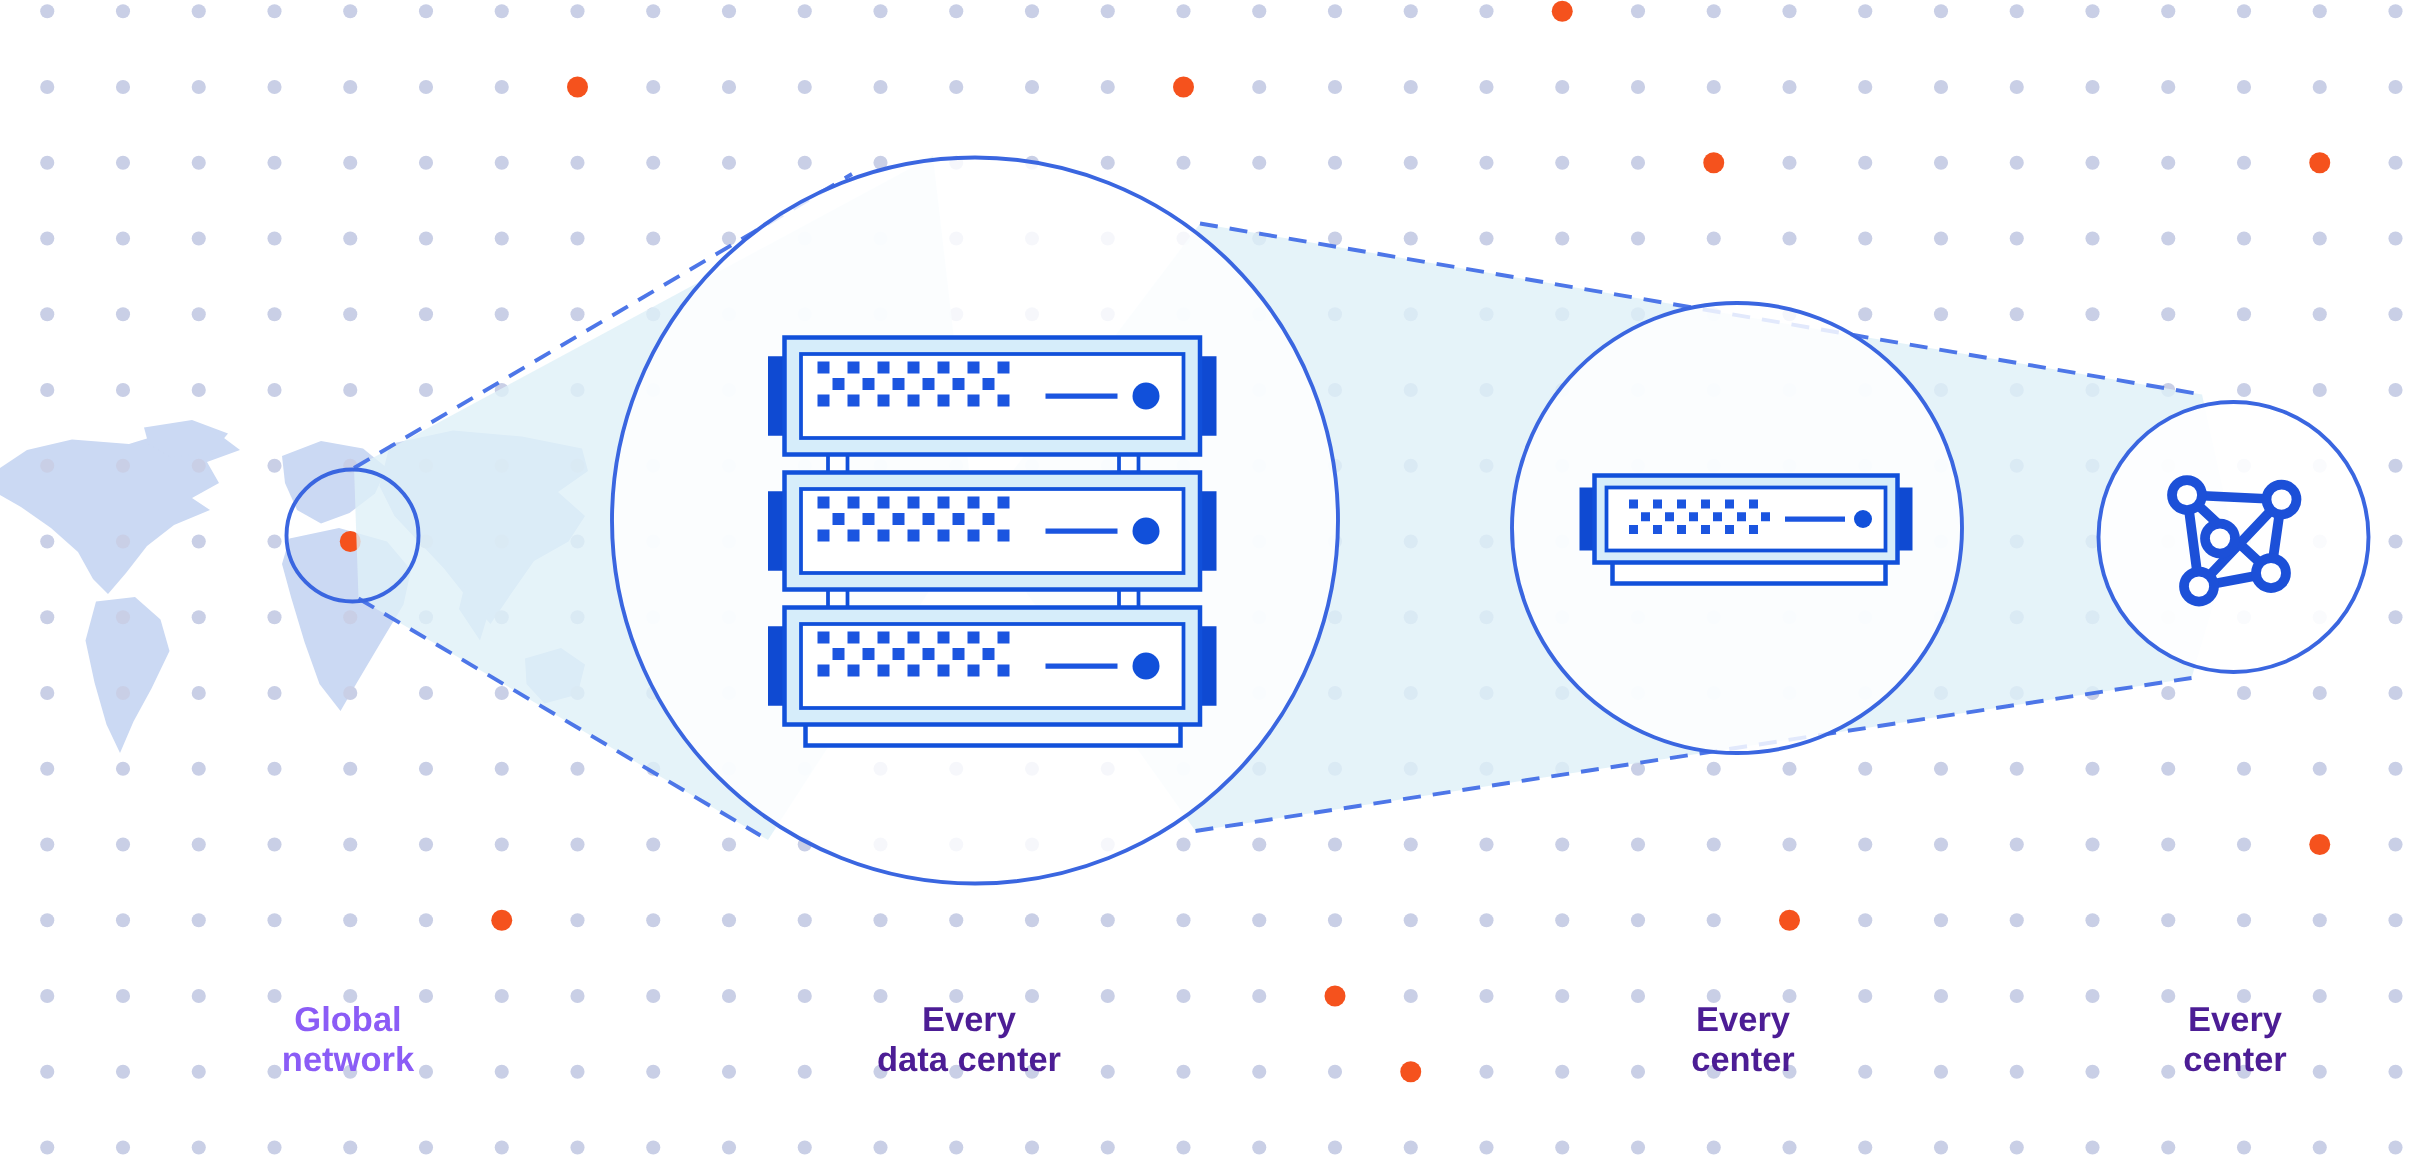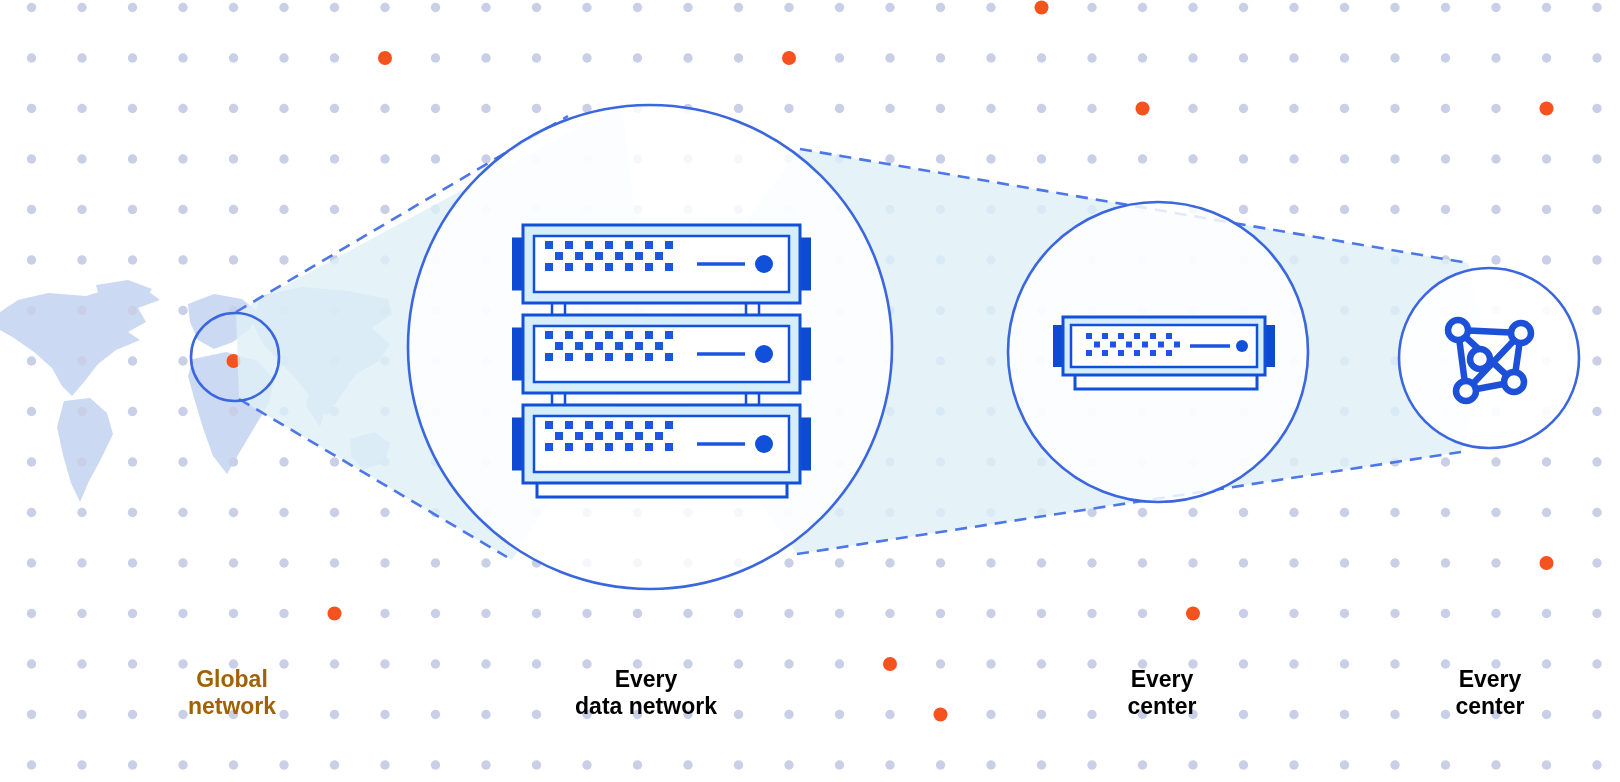--- a/index.html
+++ b/index.html
@@ -12,25 +12,25 @@
   }
   .scene svg{position:absolute;left:0;top:0;}
   .label{
     position:absolute;
     top:666px;
     transform:translateX(-50%);
     text-align:center;
     font-weight:700;
     font-size:23px;
     line-height:27px;
-    color:#000000;
+    color:#4c1d95;
     white-space:nowrap;
   }
   .label .line{display:block;}
-  .label-blue{color:#a16207;}
+  .label-blue{color:#8b5cf6;}
 </style>
 </head>
 <body>
 
 <div class="scene">
   <svg id="scene-svg" width="1620" height="782" viewBox="0 0 1620 782">
     <g id="g-map">
         <path d="M0 312 L18 300 L48 293 L86 296 L112 288 L148 291 L160 300 L138 308 L146 322 L128 332 L140 340 L116 350 L98 364 L84 382 L72 396 L62 386 L52 368 L34 352 L14 338 L0 330 Z" fill="#cbd9f3"></path>
         <path d="M96 285 L128 280 L152 289 L142 301 L114 305 L99 296 Z" fill="#cbd9f3"></path>
         <path d="M64 401 L90 398 L107 413 L113 434 L101 459 L89 481 L80 502 L71 483 L63 455 L57 427 Z" fill="#cbd9f3"></path>
@@ -700,21 +700,21 @@
         <circle cx="1480" cy="359" r="10" fill="#ffffff" stroke="#1c50d8" stroke-width="6.5"></circle>
       </g>
   </svg>
 
   <div class="label label-blue" style="left:232px">
     <span class="line">Global</span>
     <span class="line">network</span>
   </div>
   <div class="label" style="left:646px">
     <span class="line">Every</span>
-    <span class="line">data network</span>
+    <span class="line">data center</span>
   </div>
   <div class="label" style="left:1162px">
     <span class="line">Every</span>
     <span class="line">center</span>
   </div>
   <div class="label" style="left:1490px">
     <span class="line">Every</span>
     <span class="line">center</span>
   </div>
 </div>

